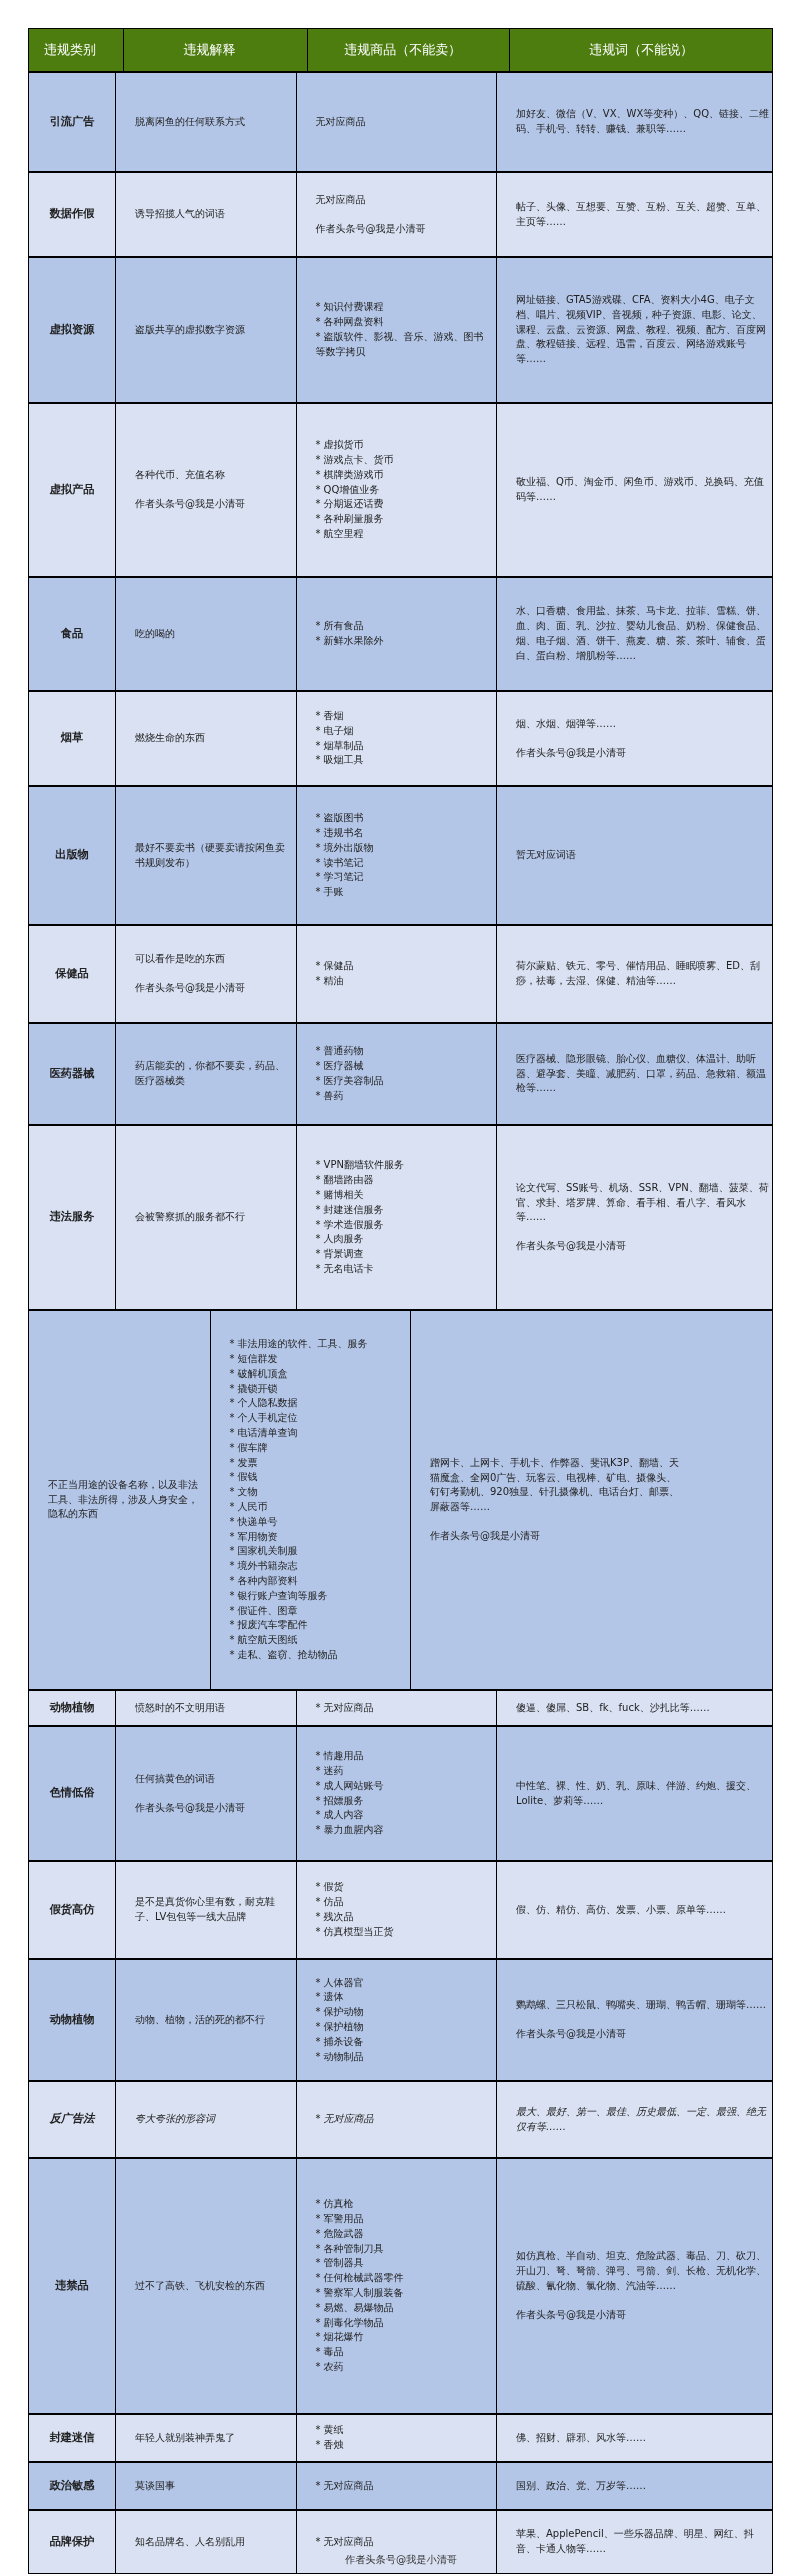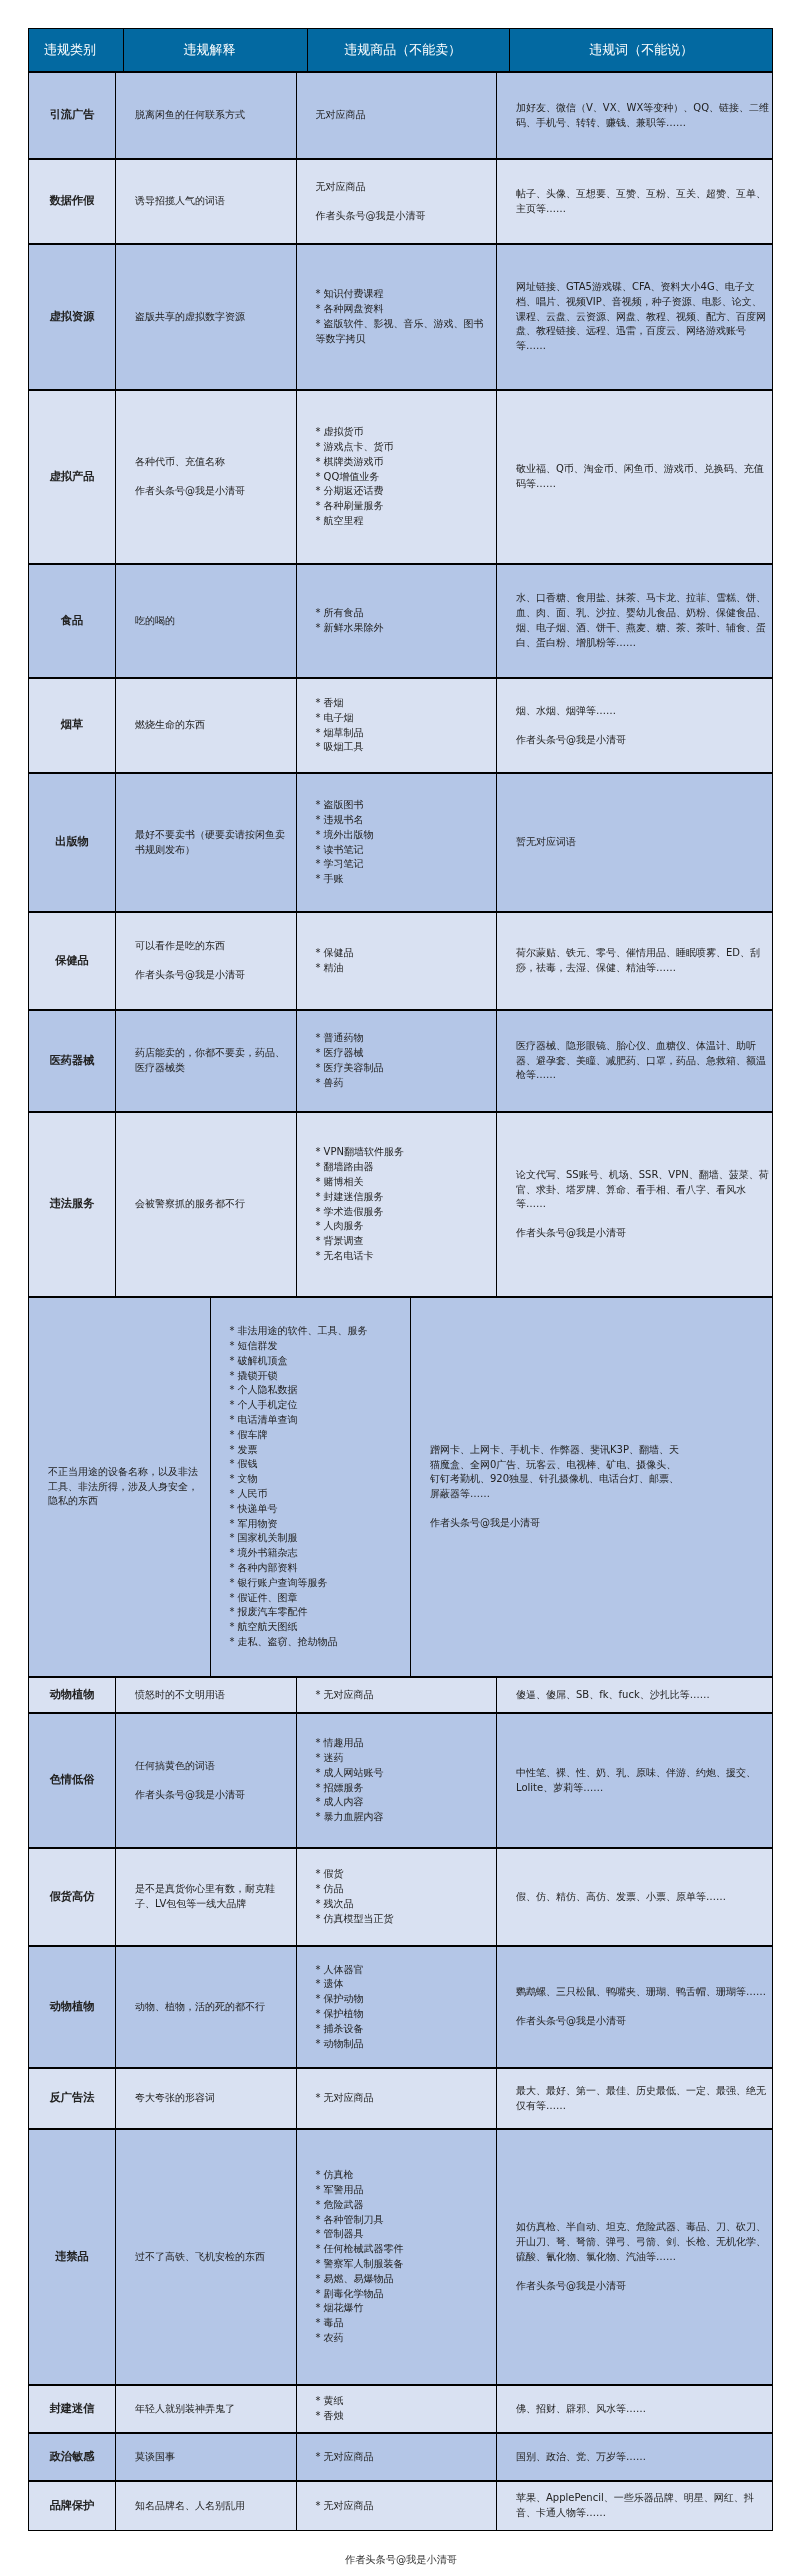--- a/index.html
+++ b/index.html
@@ -4,21 +4,21 @@
 <style>
   html, body { margin: 0; padding: 0; background: #ffffff; }
   body { width: 802px; height: 2576px; position: relative; overflow: hidden;
          font-family: "DejaVu Sans", "Liberation Sans", sans-serif; color: #222; }
   .table { position: absolute; left: 28px; top: 28px; width: 745px;
            border: 1.4px solid #000; border-collapse: collapse; box-sizing: border-box; }
   .row { display: flex; border-top: 2px solid #000; box-sizing: border-box; }
   .row.first { border-top: none; }
   .row.dark { background: #b4c6e7; }
   .row.light { background: #d9e1f2; }
-  .row.head { background: #0369a1; color: #fff; gap: 12px; }
+  .row.head { background: #4d7c0f; color: #fff; gap: 12px; }
   .cell { box-sizing: border-box; border-left: 1.4px solid #000; display: flex; align-items: center;
           font-size: 10px; line-height: 14.8px; }
   .cell:first-child { border-left: none; }
   .c1 { width: 86px; justify-content: center; font-weight: bold; font-size: 11.2px; }
   .c2 { width: 181px; padding-left: 19px; padding-right: 8.2px; }
   .c3 { width: 200px; padding-left: 18.4px; padding-right: 4.1px; }
   .c4 { width: 276px; padding-left: 19px; padding-right: 2.7px; }
   .head .cell { justify-content: center; font-size: 13px; font-weight: normal; padding: 0; }
   .stack { display: flex; flex-direction: column; }
   .stack .gap { height: 14.3px; }
@@ -109,21 +109,21 @@
   </div>
 
 <div class="table" id="table">
   <div class="row head first" style="height:42px">
     <div class="cell c1">违规类别</div>
     <div class="cell c2">违规解释</div>
     <div class="cell c3">违规商品（不能卖）</div>
     <div class="cell c4">违规词（不能说）</div>
   </div>
   <div id="rows">
-      <div class="row dark" style="height: 87px;">
+      <div class="row dark" style="height: 100px;">
         <div class="cell c1">引流广告</div>
         <div class="cell c2">
           <div class="stack">
             <div class="li">脱离闲鱼的任何联系方式</div>
           </div>
         </div>
         <div class="cell c3">
           <div class="stack">
             <div class="li">无对应商品</div>
           </div>
@@ -456,21 +456,21 @@
           </div>
         </div>
         <div class="cell c4">
           <div class="stack">
             <div class="li">鹦鹉螺、三只松鼠、鸭嘴夹、珊瑚、鸭舌帽、珊瑚等……</div>
             <div class="gap"></div>
             <div class="li">作者头条号@我是小清哥</div>
           </div>
         </div>
       </div>
-      <div class="row light" style="height: 61px;">
+      <div class="row light" style="height: 77px; font-style: italic;">
         <div class="cell c1">反广告法</div>
         <div class="cell c2">
           <div class="stack">
             <div class="li">夸大夸张的形容词</div>
           </div>
         </div>
         <div class="cell c3">
           <div class="stack">
             <div class="li">* 无对应商品</div>
           </div>
@@ -542,21 +542,21 @@
           <div class="stack">
             <div class="li">* 无对应商品</div>
           </div>
         </div>
         <div class="cell c4">
           <div class="stack">
             <div class="li">国别、政治、党、万岁等……</div>
           </div>
         </div>
       </div>
-      <div class="row light" style="height: 50px;">
+      <div class="row light" style="height: 64px;">
         <div class="cell c1">品牌保护</div>
         <div class="cell c2">
           <div class="stack">
             <div class="li">知名品牌名、人名别乱用</div>
           </div>
         </div>
         <div class="cell c3">
           <div class="stack">
             <div class="li">* 无对应商品</div>
           </div>

